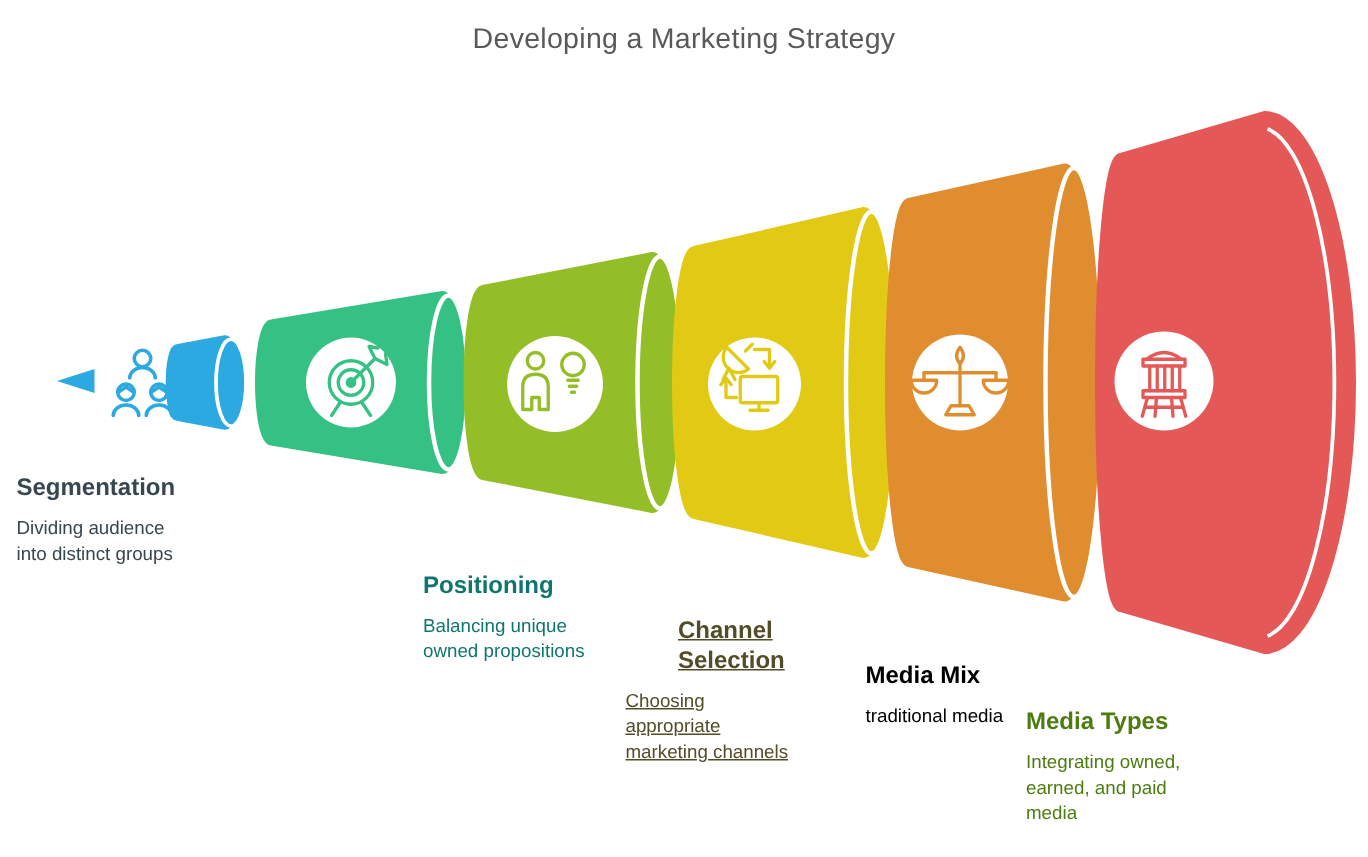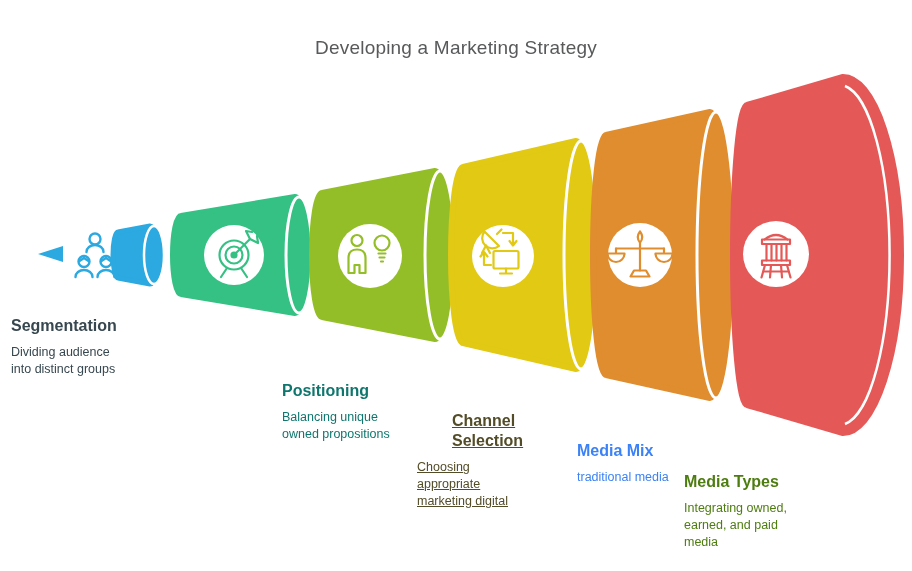--- a/index.html
+++ b/index.html
@@ -1,21 +1,21 @@
 <!DOCTYPE html>
 <html><head>
 <meta charset="utf-8">
 <style>
   html,body { margin:0; padding:0; background:#ffffff; }
   .canvas {
     position:relative; width:912px; height:571px; background:#ffffff;
     font-family:"Liberation Sans", sans-serif; overflow:hidden;
   }
   .title {
-    position:absolute; left:0; top:37px; width:100%;
+    position:absolute; left:0; top:16px; width:100%;
     text-align:center; font-size:19px; letter-spacing:0.2px;
   }
   .funnel-svg { position:absolute; left:0; top:0; }
   .label { position:absolute; width:160px; text-align:left; }
   .label h3 { margin:0; font-size:16px; font-weight:bold; line-height:1.25; }
   .label h3.narrow { max-width:90px; margin:0 auto; }
   .label p { margin:8px 0 0; font-size:12.5px; line-height:1.34; }
   .label p span { display:block; }
 </style>
 </head>
@@ -120,25 +120,25 @@
       <span>Balancing unique</span>
       <span>owned propositions</span>
     </p>
   </div>
 
   <div class="label" style="left: 417px; top: 411px; color: rgb(83, 76, 40); text-decoration: underline;">
     <h3 class="narrow">Channel Selection</h3>
     <p>
       <span>Choosing</span>
       <span>appropriate</span>
-      <span>marketing digital</span>
+      <span>marketing channels</span>
     </p>
   </div>
 
-  <div class="label" style="left: 577px; top: 441px; color: #3b82f6;">
+  <div class="label" style="left: 577px; top: 441px; color: #000000;">
     <h3>Media Mix</h3>
     <p>
       <span>traditional media</span>
     </p>
   </div>
 
   <div class="label" style="left: 684px; top: 472px; color: #4d7c0f;">
     <h3>Media Types</h3>
     <p>
       <span>Integrating owned,</span>

